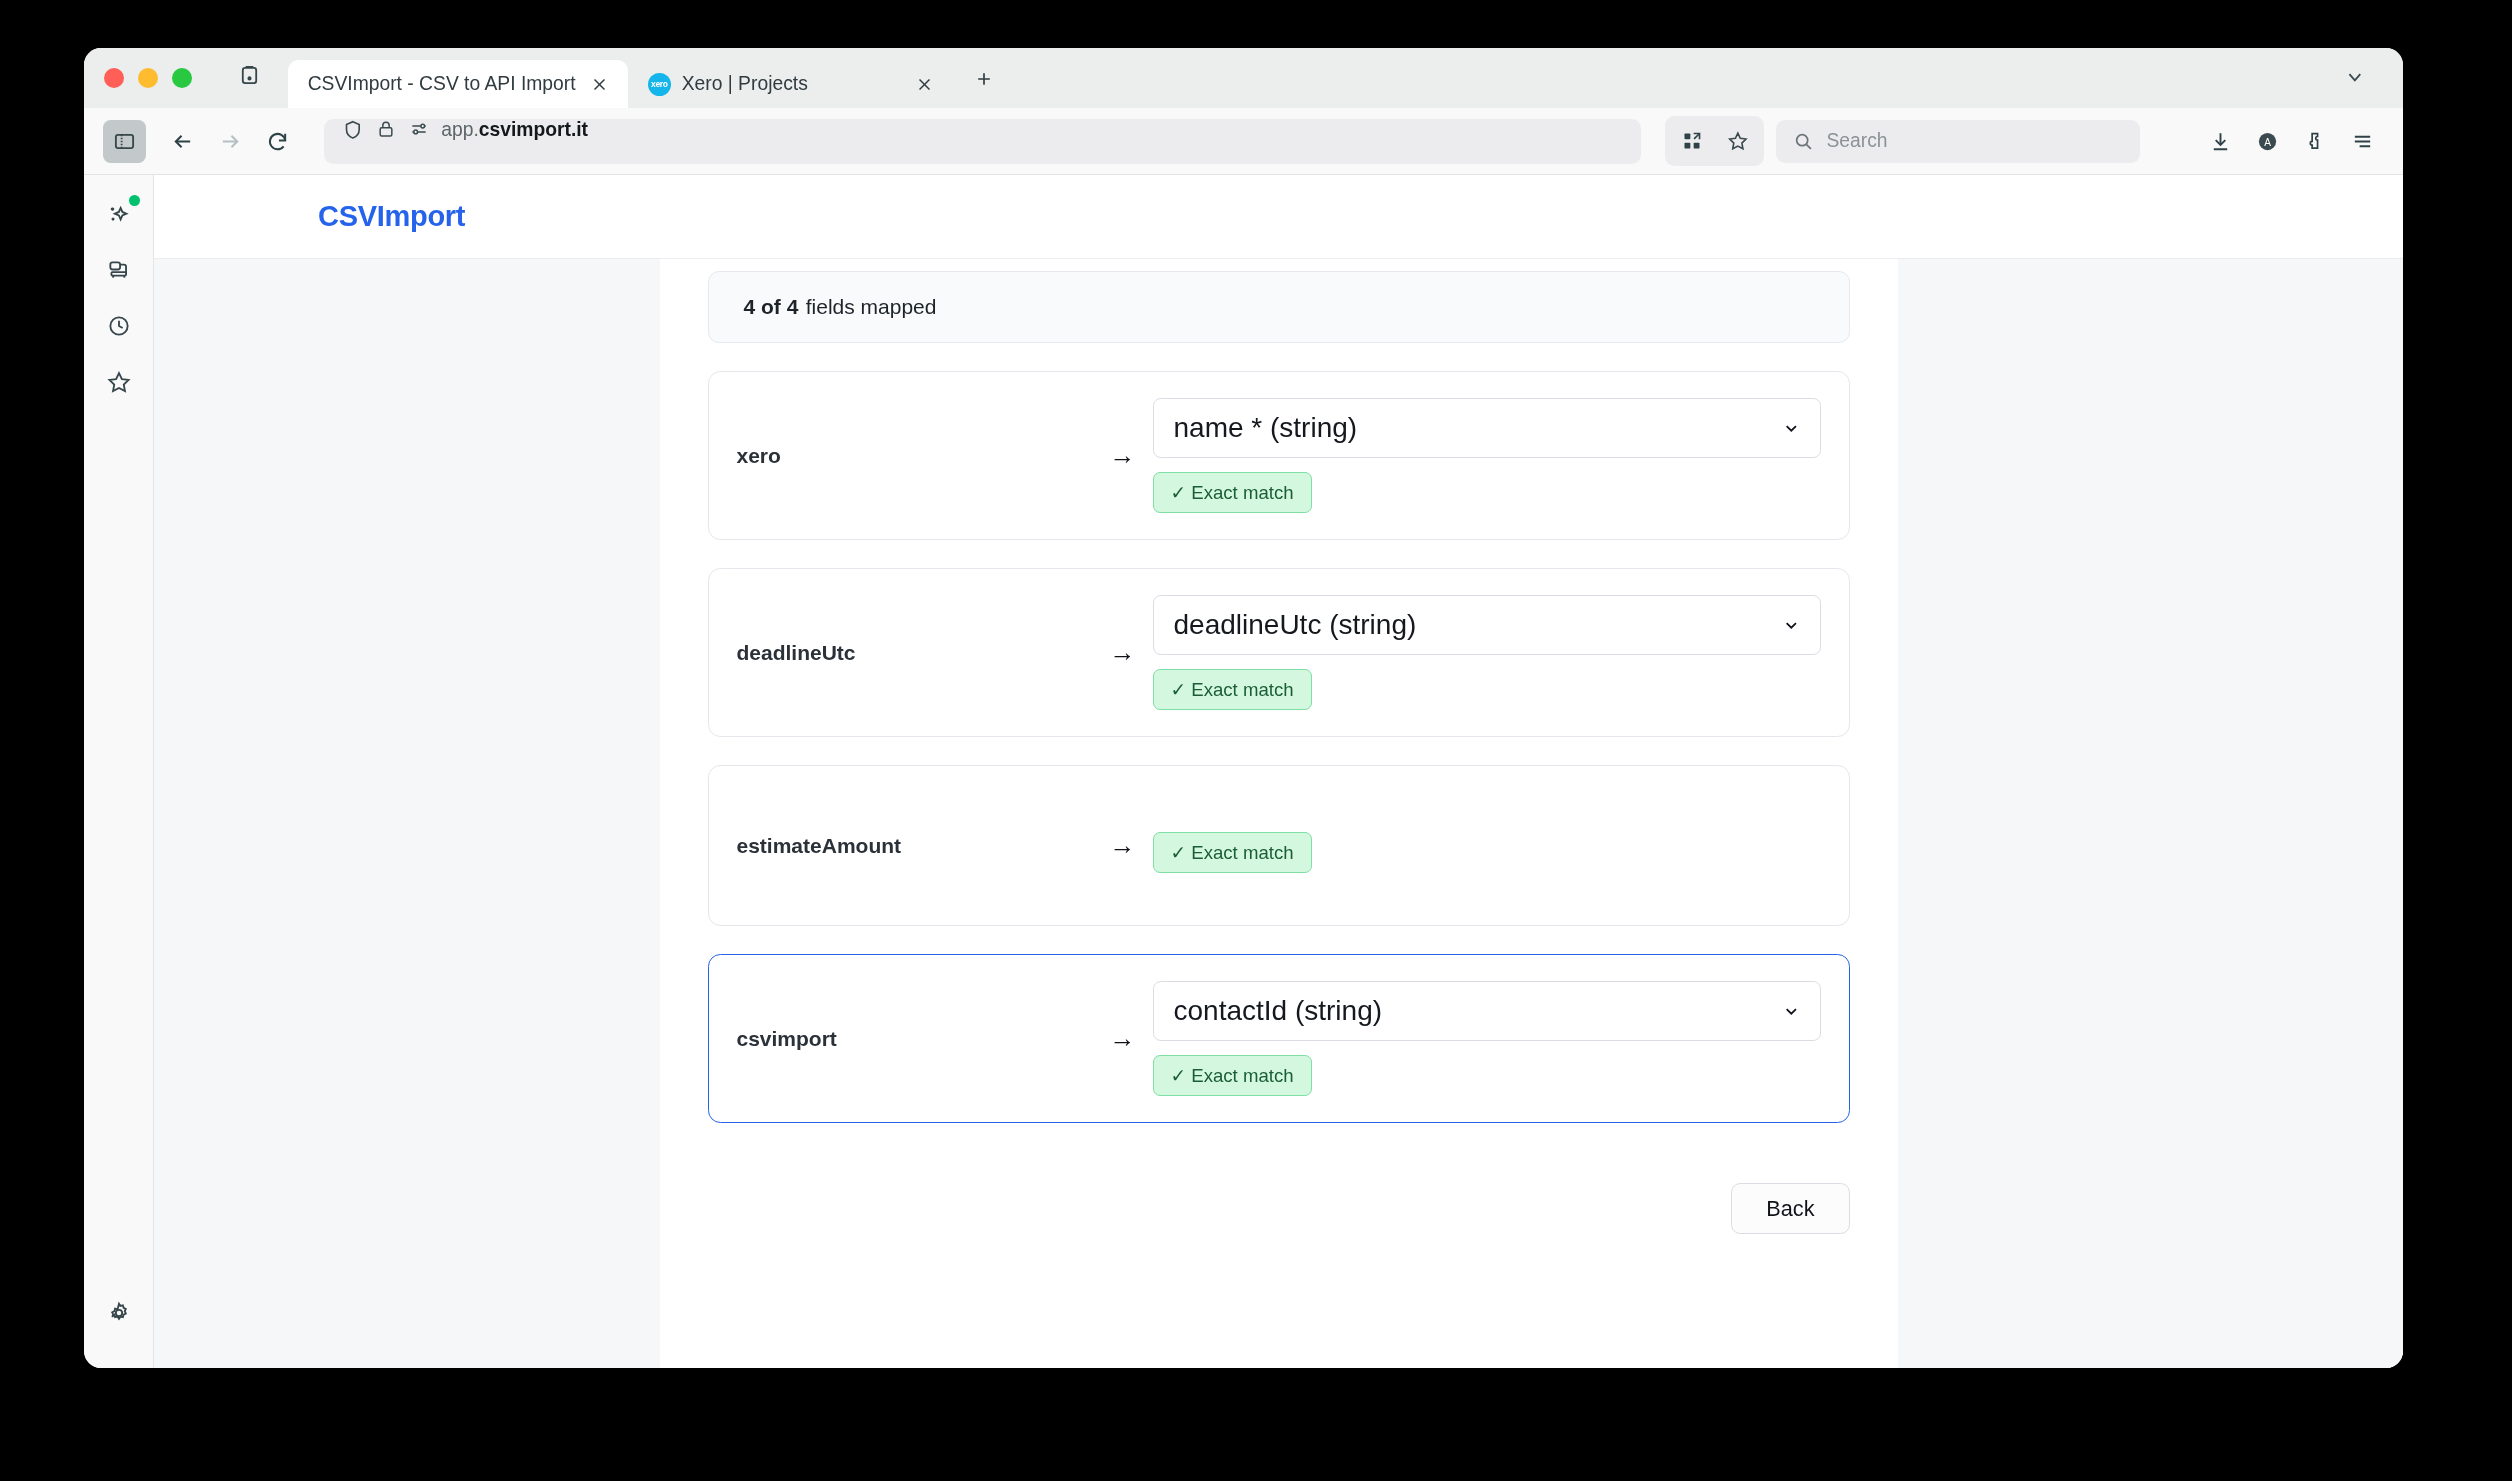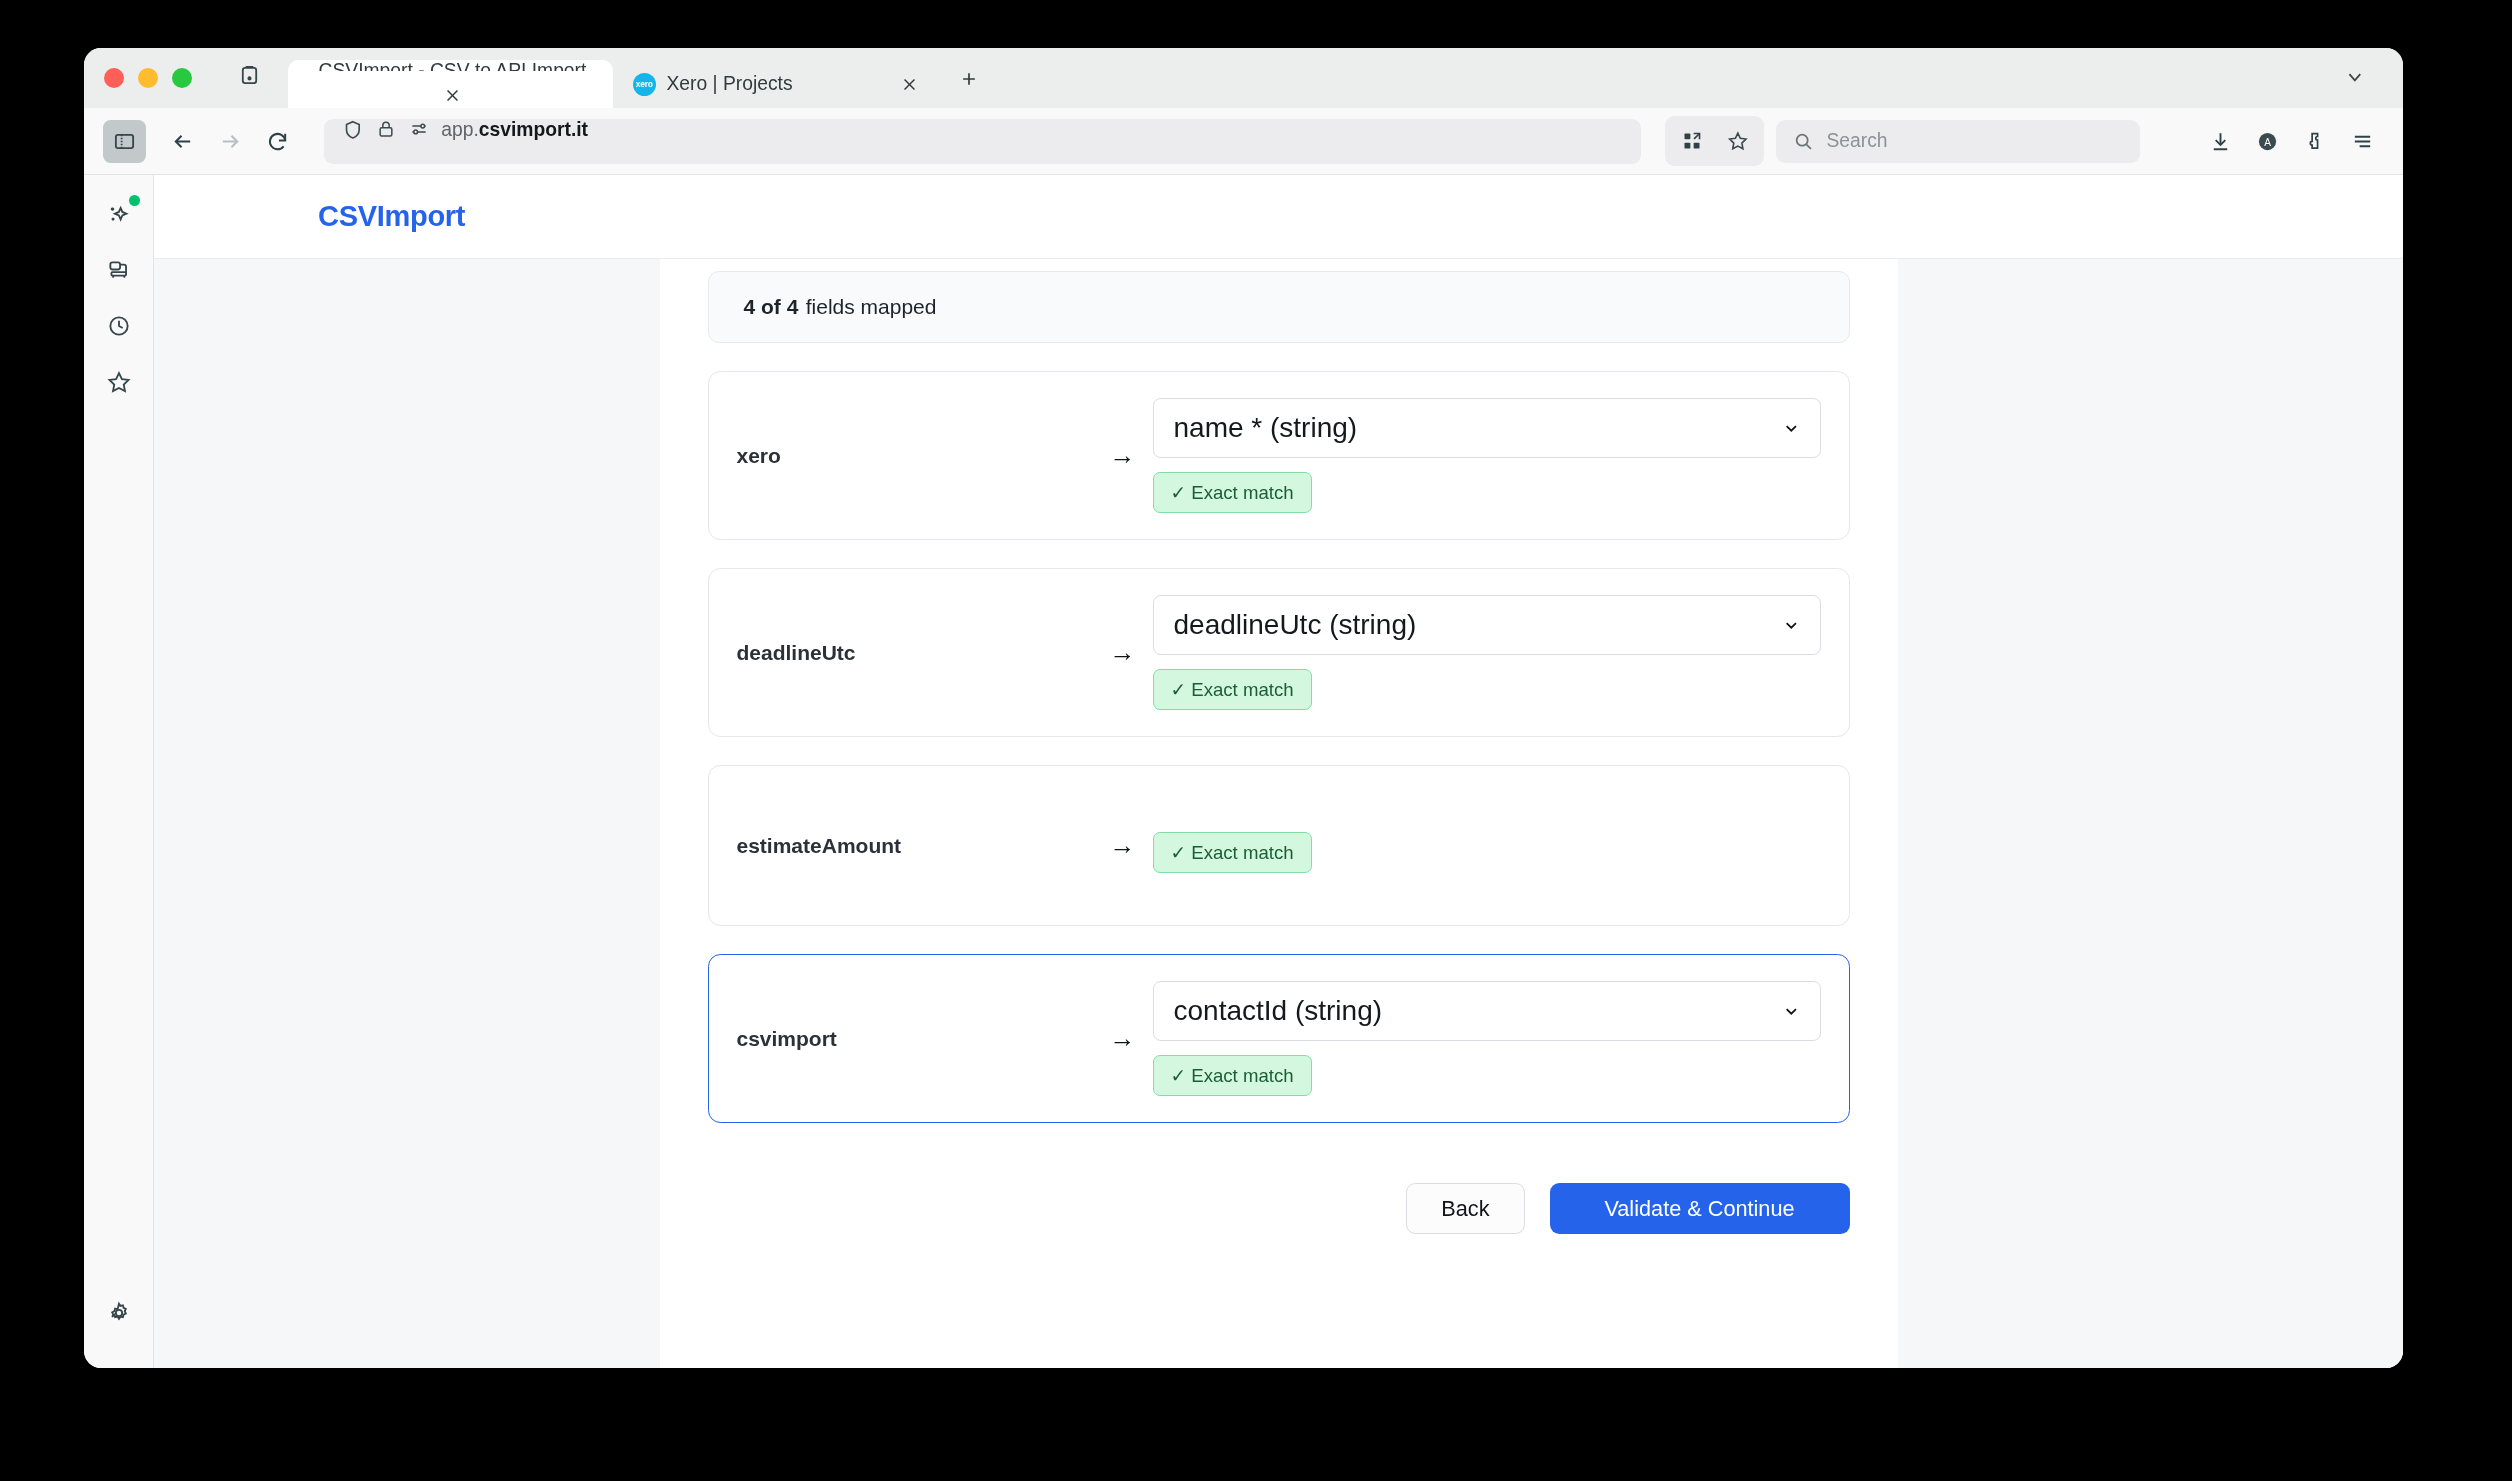--- a/index.html
+++ b/index.html
@@ -47,21 +47,21 @@
 
   .tabs { display: flex; align-items: flex-end; margin-left: 21.7px; }
   .tab {
     display: flex; align-items: center;
     height: 48px;
     padding: 0 15.5px 0 20px;
     border-radius: 10.8px 10.8px 0 0;
     min-width: 325px;
     gap: 10.8px;
   }
-  .tab.active { background: #ffffff; flex-direction: column; }
+  .tab.active { background: #ffffff; }
   .tab .favicon { width: 23px; height: 23px; flex: 0 0 23px; display:flex; align-items:center; justify-content:center;text-align:right;}
   .tab .favicon.xero {
     background: #13b5ea; border-radius: 50%;
     color:#fff; font-size: 8.5px; font-weight: bold;
     letter-spacing: -0.3px;
   }
   .tab .title {
     font-size: 19.3px; color: #2f3b3f; white-space: nowrap;
     overflow: hidden; text-overflow: ellipsis; flex: 1;
   }
@@ -500,21 +500,20 @@
                       <polyline points="6 9.5 12 15.5 18 9.5"></polyline>
                     </svg>
                   </span>
                 </div>
                 <div class="badge">✓ Exact match</div>
               </div>
             </div>
 
             <div class="actions">
               <div class="btn secondary">Back</div>
-              <div class="btn primary">Validate &amp; Continue</div>
             </div>
 
           </div>
         </div>
       </div>
 
     </div>
   </div>
 </div>
 

